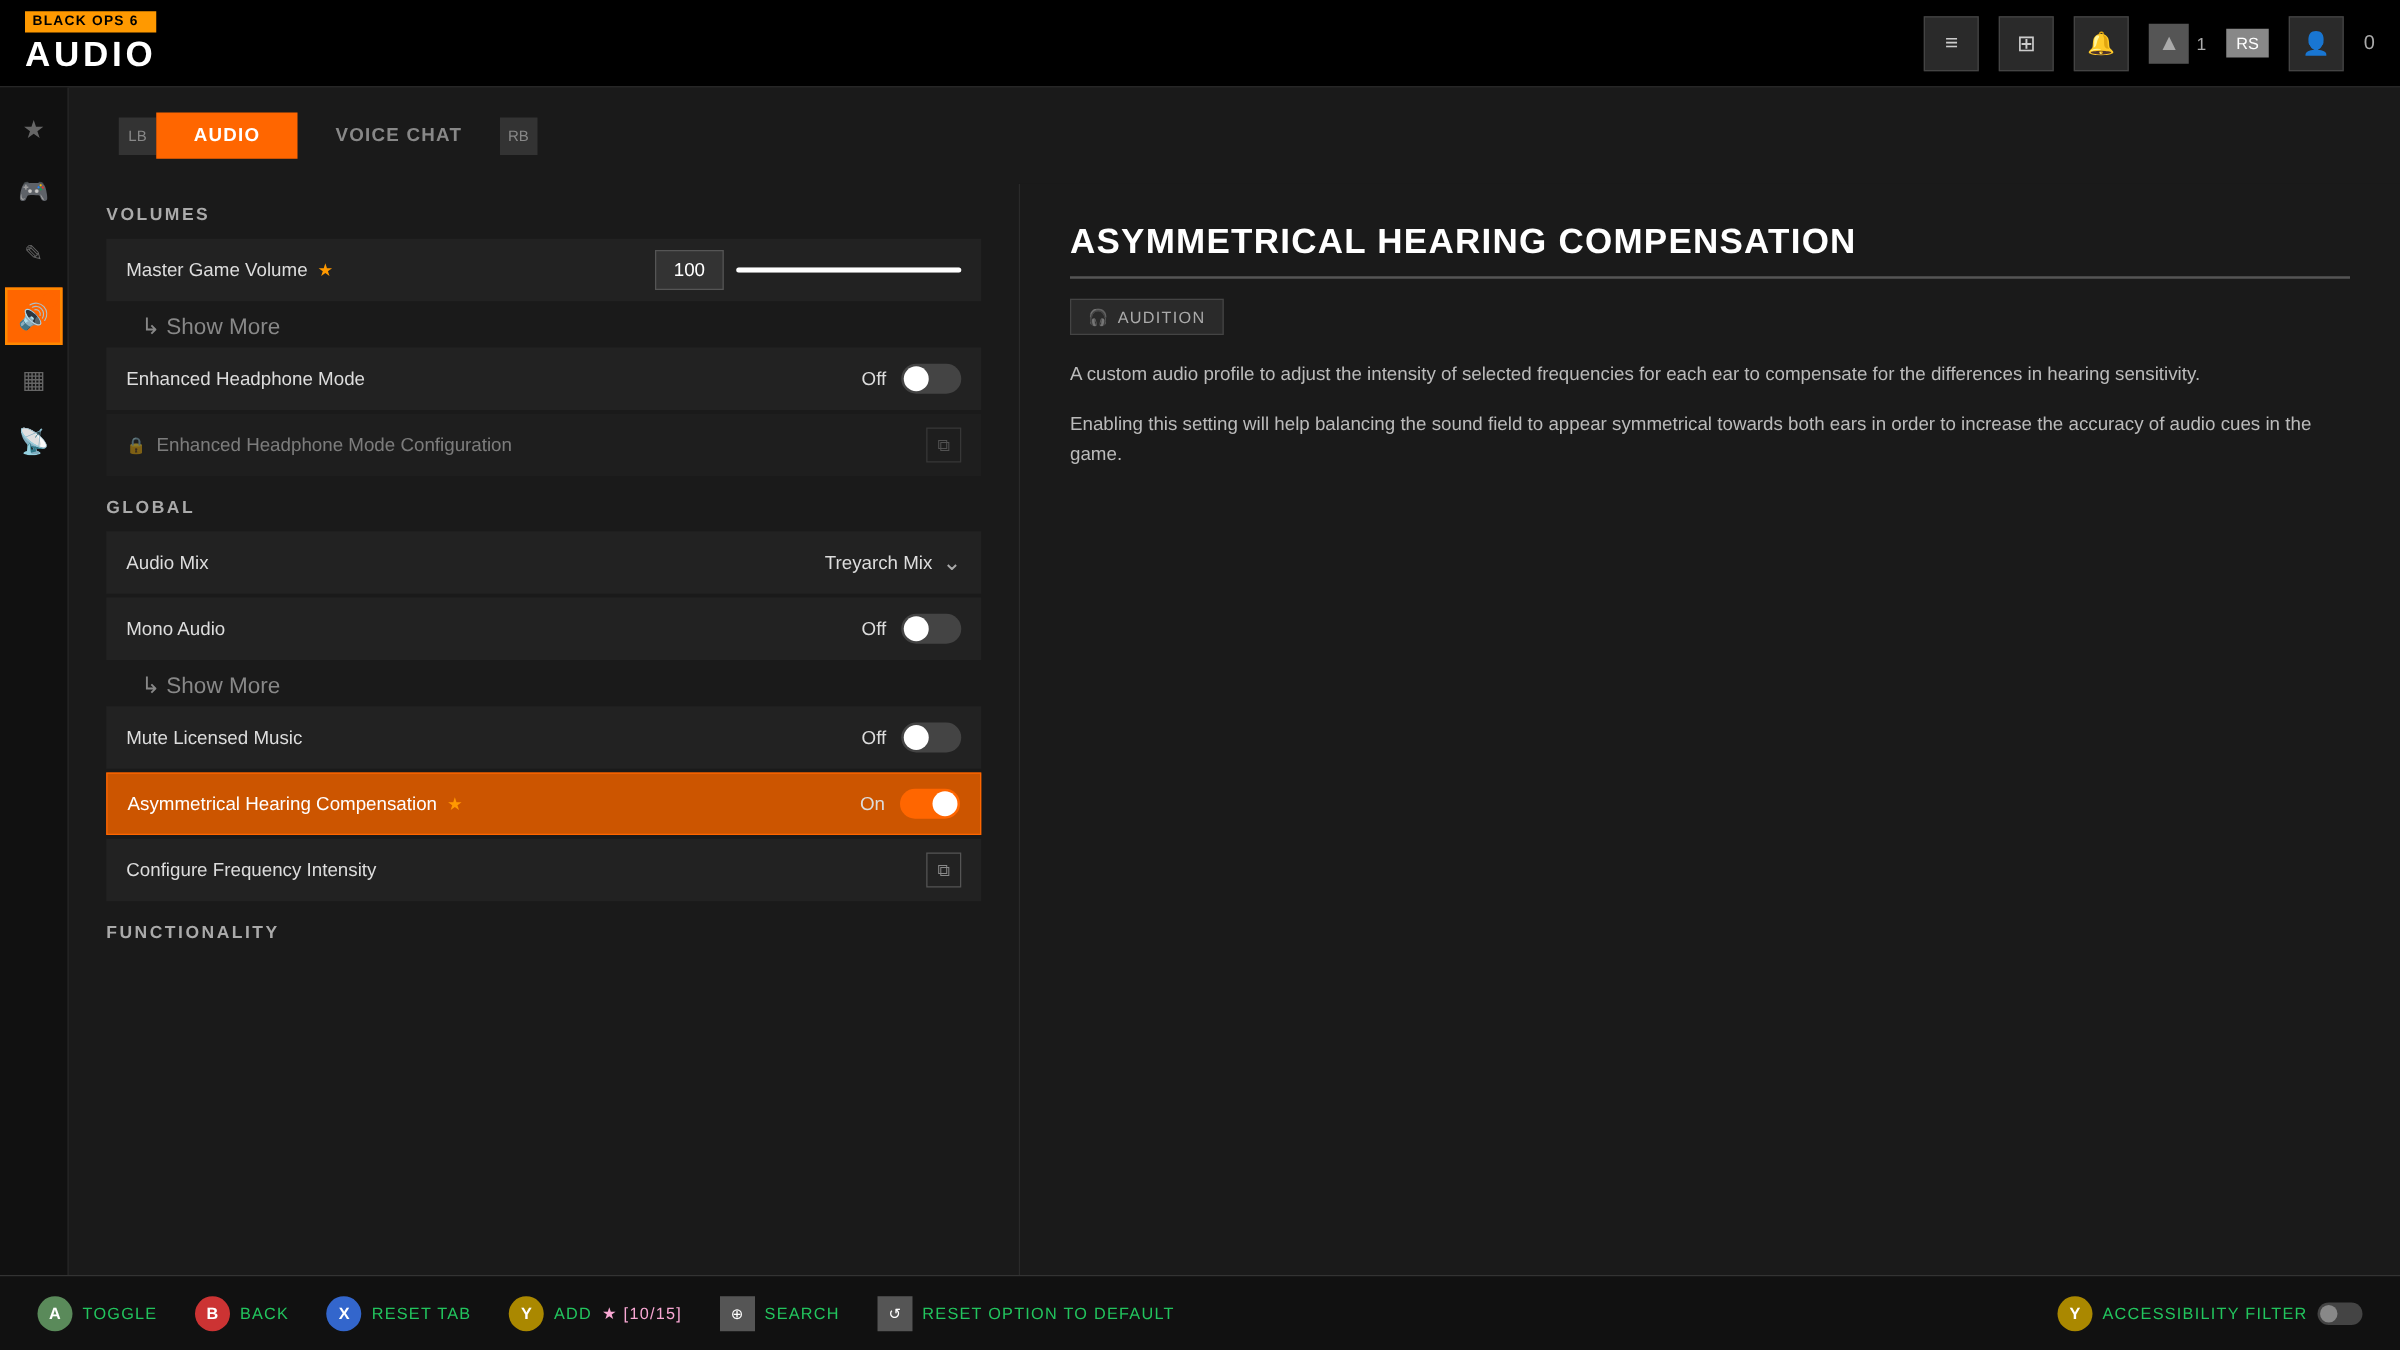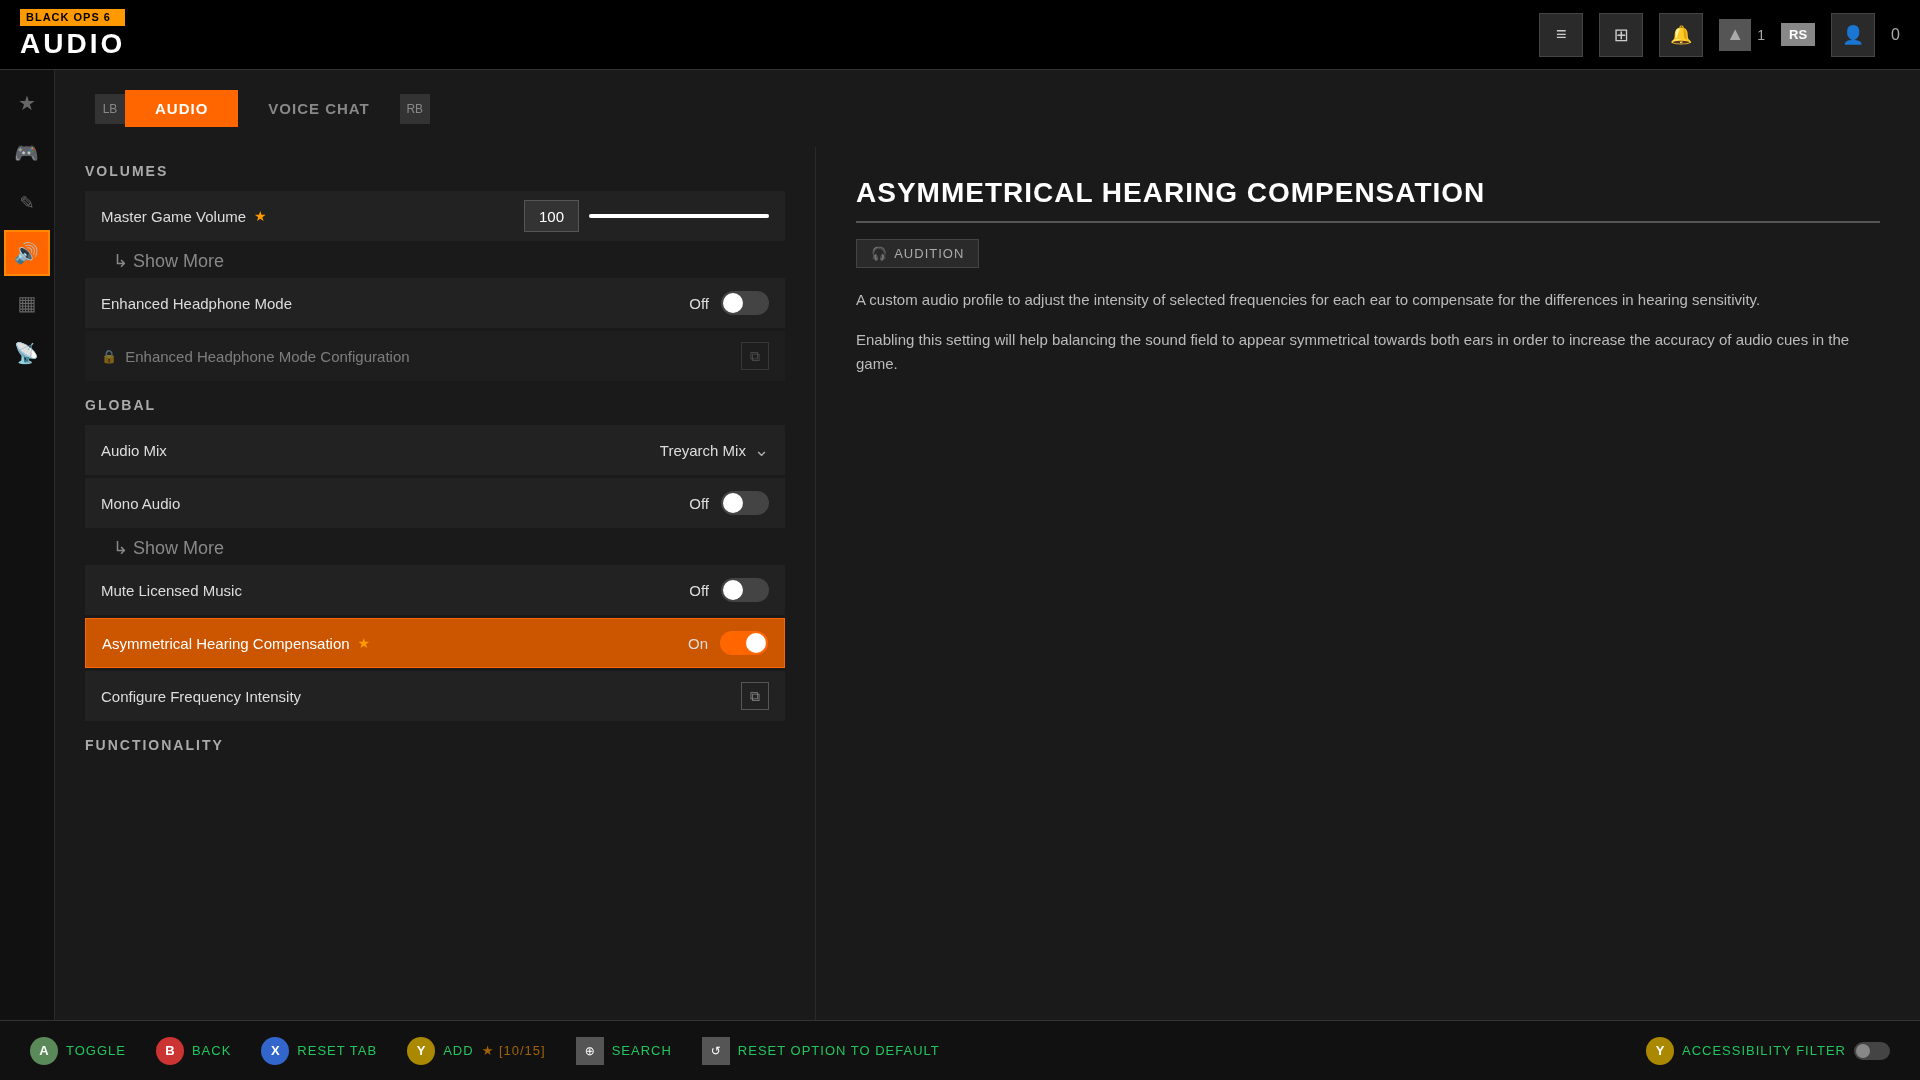--- a/index.html
+++ b/index.html
@@ -66,21 +66,21 @@
       align-items: center;
       gap: 6px;
       font-size: 14px;
       color: #aaa;
     }
     .rs-badge {
       background: #888;
       color: #fff;
       padding: 4px 8px;
       font-size: 13px;
-      font-weight: bold;
+      font-weight: normal;
     }
 
     
     .sidebar {
       position: absolute;
       left: 0;
       top: 70px;
       width: 55px;
       height: calc(100% - 70px - 60px);
       background: #111;
@@ -645,21 +645,21 @@
       <span>X</span>
     </div>
     <span class="bottom-label">RESET TAB</span>
   </div>
 
   <div class="bottom-action">
     <div class="btn-circle btn-y">
       <span>Y</span>
     </div>
     <span class="bottom-label">ADD</span>
-    <span class="bottom-label" style="color:#a16207;">★ [10/15]</span>
+    <span class="bottom-label" style="color:#f9a8d4;">★ [10/15]</span>
   </div>
 
   <div class="bottom-action">
     <div class="btn-square">⊕</div>
     <span class="bottom-label">SEARCH</span>
   </div>
 
   <div class="bottom-action">
     <div class="btn-square">↺</div>
     <span class="bottom-label">RESET OPTION TO DEFAULT</span>

